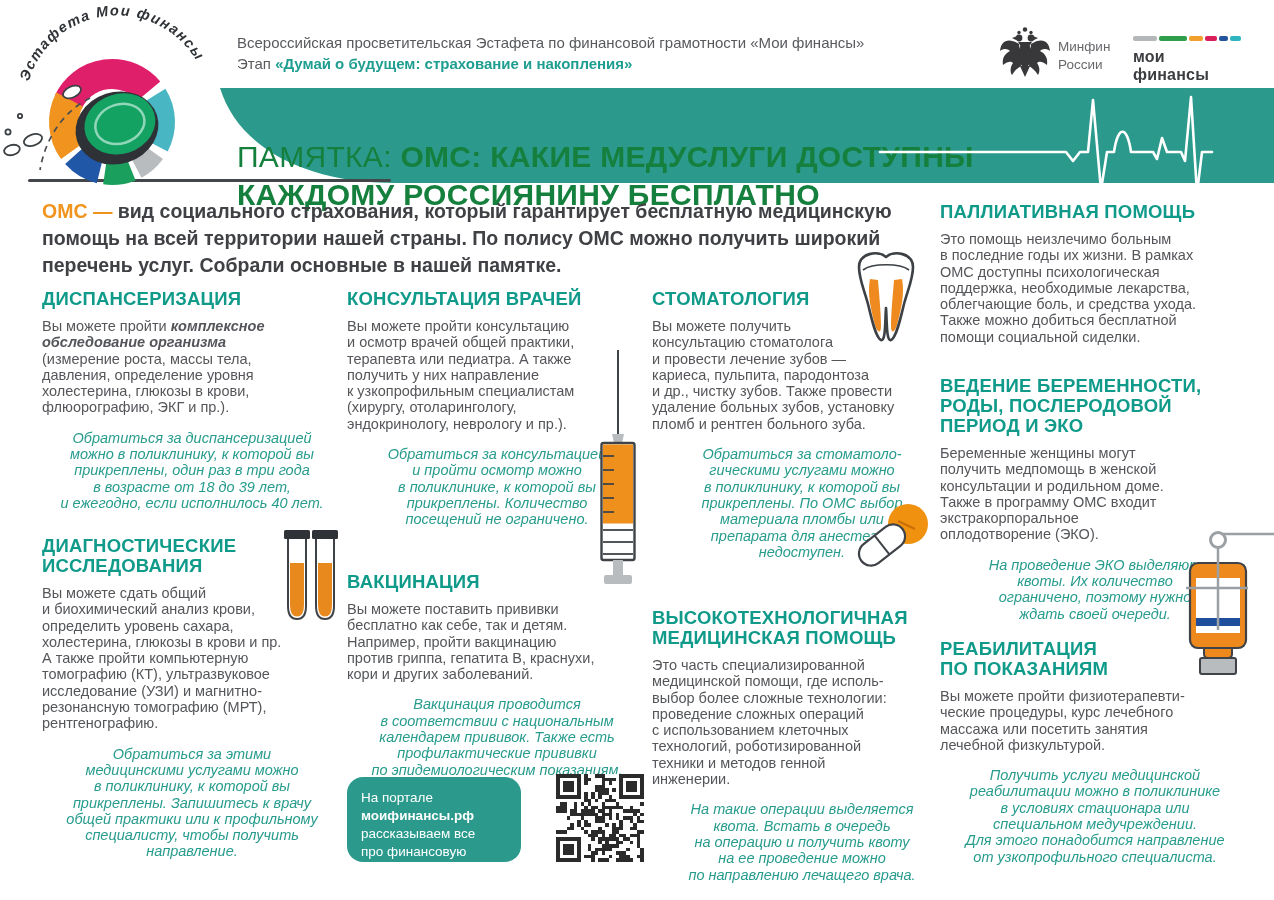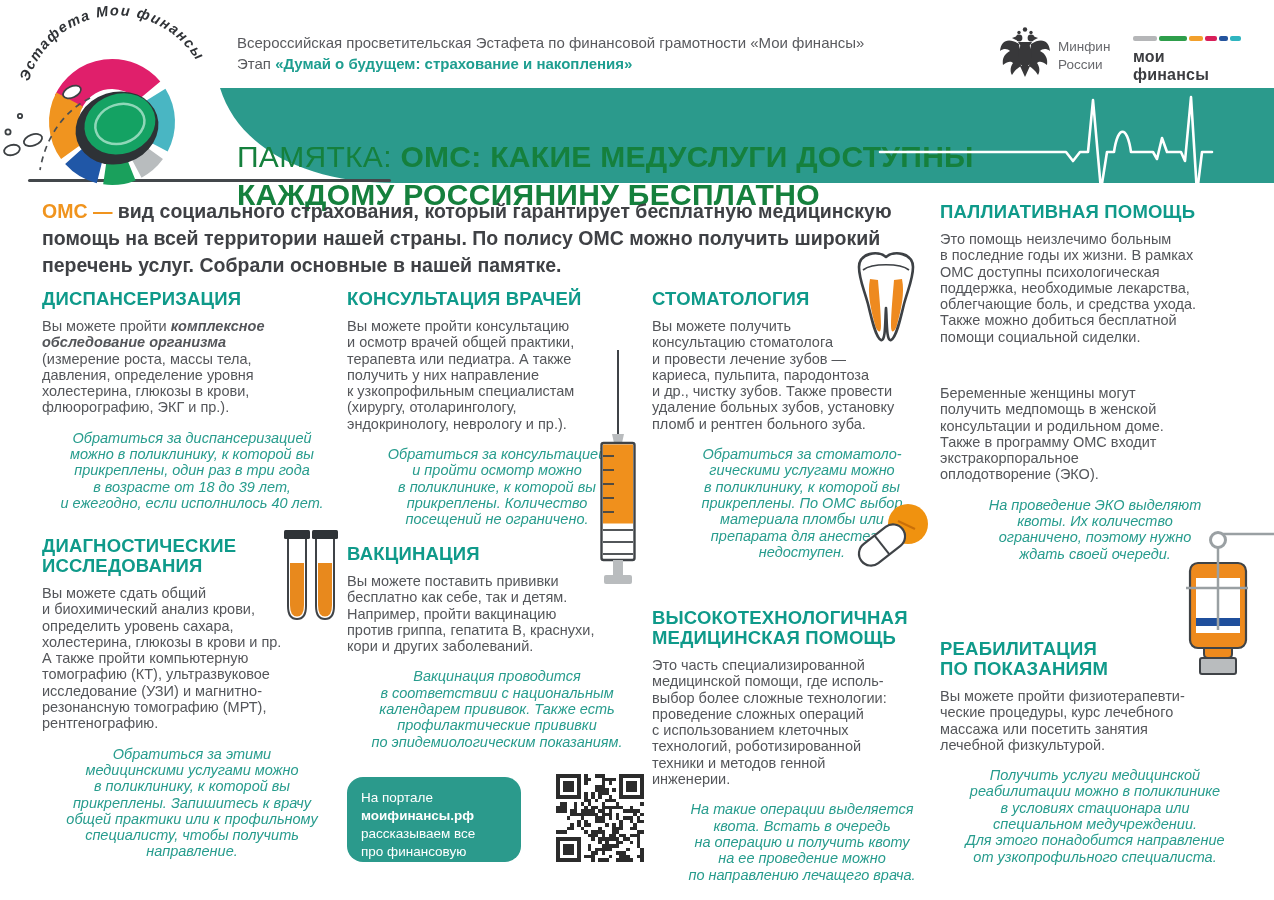--- a/index.html
+++ b/index.html
@@ -176,21 +176,21 @@
 к узкопрофильным специалистам
 (хирургу, отоларингологу,
 эндокринологу, неврологу и пр.).</p>
     <p class="note">Обратиться за консультацией
 и пройти осмотр можно
 в поликлинике, к которой вы
 прикреплены. Количество
 посещений не ограничено.</p>
   </section>
 
-  <section class="sec" style="left:347px;top:544px;width:300px">
+  <section class="sec" style="left:347px;top:572px;width:300px">
     <h3 class="h">ВАКЦИНАЦИЯ</h3>
     <p class="body">Вы можете поставить прививки
 бесплатно как себе, так и детям.
 Например, пройти вакцинацию
 против гриппа, гепатита B, краснухи,
 кори и других заболеваний.</p>
     <p class="note">Вакцинация проводится
 в соответствии с национальным
 календарем прививок. Также есть
 профилактические прививки
@@ -238,20 +238,23 @@
     <p class="body">Это помощь неизлечимо больным
 в последние годы их жизни. В рамках
 ОМС доступны психологическая
 поддержка, необходимые лекарства,
 облегчающие боль, и средства ухода.
 Также можно добиться бесплатной
 помощи социальной сиделки.</p>
   </section>
 
   <section class="sec" style="left:940px;top:376px;width:310px">
+    <h3 class="h">ВЕДЕНИЕ БЕРЕМЕННОСТИ,
+РОДЫ, ПОСЛЕРОДОВОЙ
+ПЕРИОД И ЭКО</h3>
     <p class="body">Беременные женщины могут
 получить медпомощь в женской
 консультации и родильном доме.
 Также в программу ОМС входит
 экстракорпоральное
 оплодотворение (ЭКО).</p>
     <p class="note">На проведение ЭКО выделяют
 квоты. Их количество
 ограничено, поэтому нужно
 ждать своей очереди.</p>

